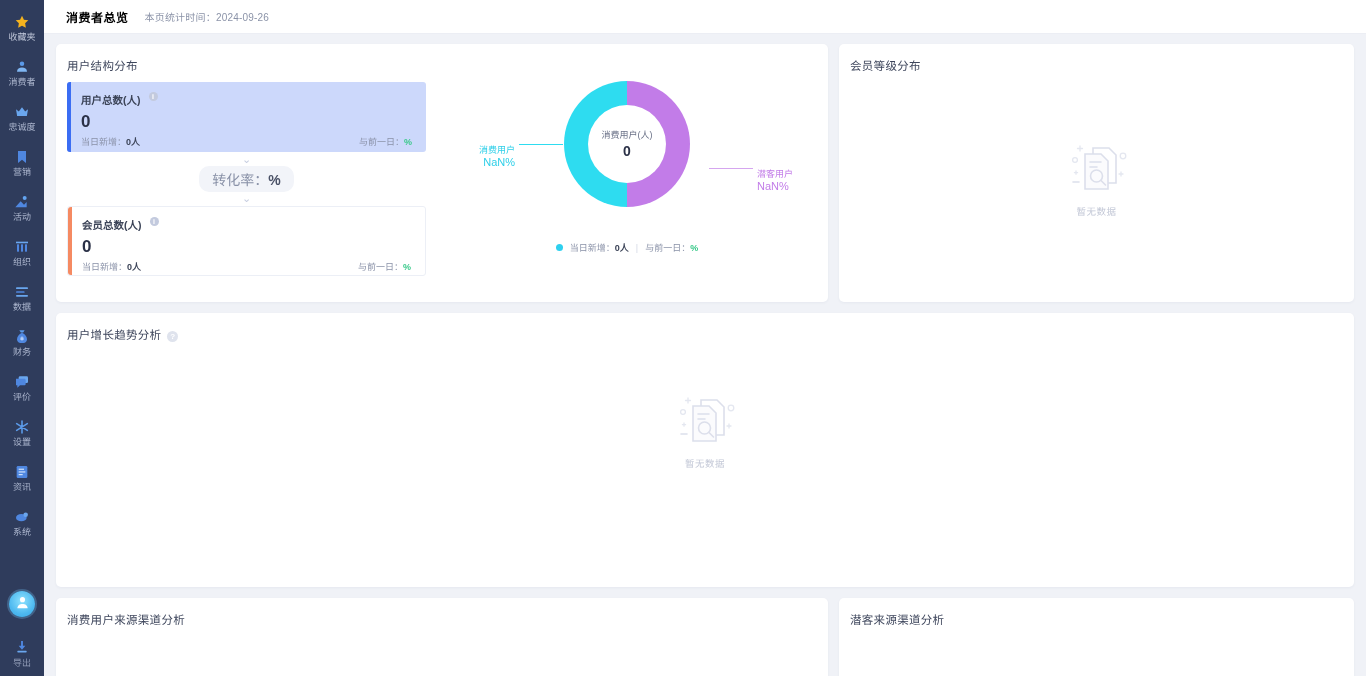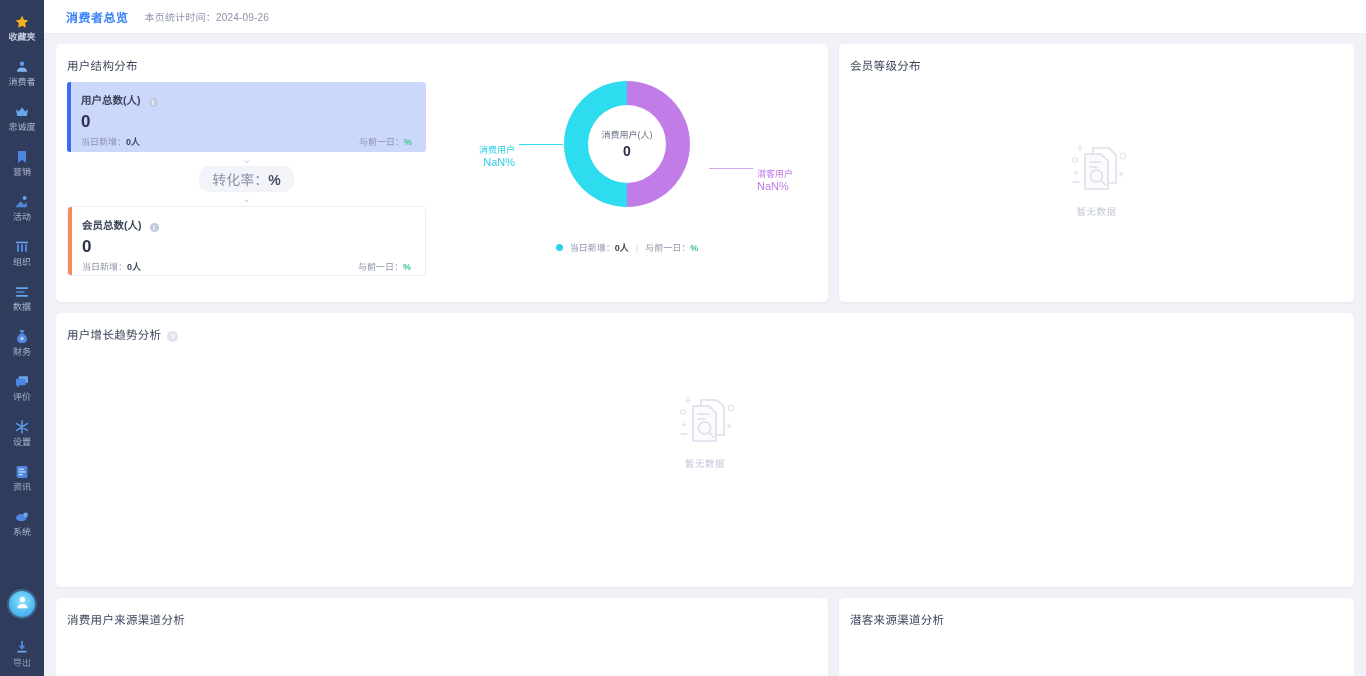--- a/index.html
+++ b/index.html
@@ -27,21 +27,21 @@
     align-items: center; justify-content: center;
     cursor: pointer;
     gap: 2px;
   }
   .nav-icon { width: 16px; height: 16px; display: block; line-height: 0; }
   .nav-icon svg { display: block; }
   .nav-label {
     font-size: 9px; color: #aab4cc; line-height: 10px;
     letter-spacing: 0px; white-space: nowrap;
   }
-  .nav-item.is-fav .nav-label { color: #c4cbdd; font-weight: bold; }
+  .nav-item.is-fav .nav-label { color: #c4cbdd; }
 
   .sidebar-bottom {
     margin-top: auto;
     width: 44px;
     padding-bottom: 8px;
     display: flex; flex-direction: column; align-items: center; border-radius: 15px;
   }
   .avatar {
     width: 26px; height: 26px; border-radius: 50%;
     background: radial-gradient(circle at 50% 38%, #8fe3ff 0%, #4db8ef 62%, #3aa8e6 100%);
@@ -64,21 +64,21 @@
     overflow: hidden;
   }
   .topbar {
     height: 34px; flex: 0 0 34px;
     background: #ffffff;
     display: flex; align-items: center;
     padding-left: 22px;
     border-bottom: 1px solid #eceef4;
   }
   .page-title {
-    font-size: 12px; color: #3b82f6; font-weight: 700;
+    font-size: 12px; color: #000000; font-weight: 700;
     letter-spacing: .5px;
   }
   .stat-time {
     font-size: 10px; color: #8b93a8; margin-left: 16px;
     letter-spacing: .2px;
   }
   .content {
     flex: 1; padding: 10px 12px 0 12px;
     display: flex; flex-direction: column; gap: 11px;
     overflow: hidden;
@@ -120,21 +120,21 @@
   }
   .stat-box.primary { background: #ccd8fb; }
   .stat-box.secondary { background: #ffffff; border: 1px solid #eceff6; }
   .stat-bar {
     position: absolute; left: 0; top: 0; bottom: 0; width: 4px;
     border-radius: 3px 0 0 3px;
   }
   .stat-bar.blue { background: #3b6df3; }
   .stat-bar.orange { background: #f58a62; }
   .stat-head {
-    display: flex; align-items: flex-end; gap: 8px;
+    display: flex; align-items: flex-start; gap: 8px;
     font-size: 10.5px; color: #3c4458; font-weight: 700;
   }
   .info-dot {
     width: 9px; height: 9px; border-radius: 50%;
     background: #c3cade; color: #fff;
     font-size: 7px; line-height: 9px; text-align: center;
     font-style: normal; cursor: pointer;
   }
   .stat-value {
     font-size: 17px; color: #2b3burn; color: #2b3147;

